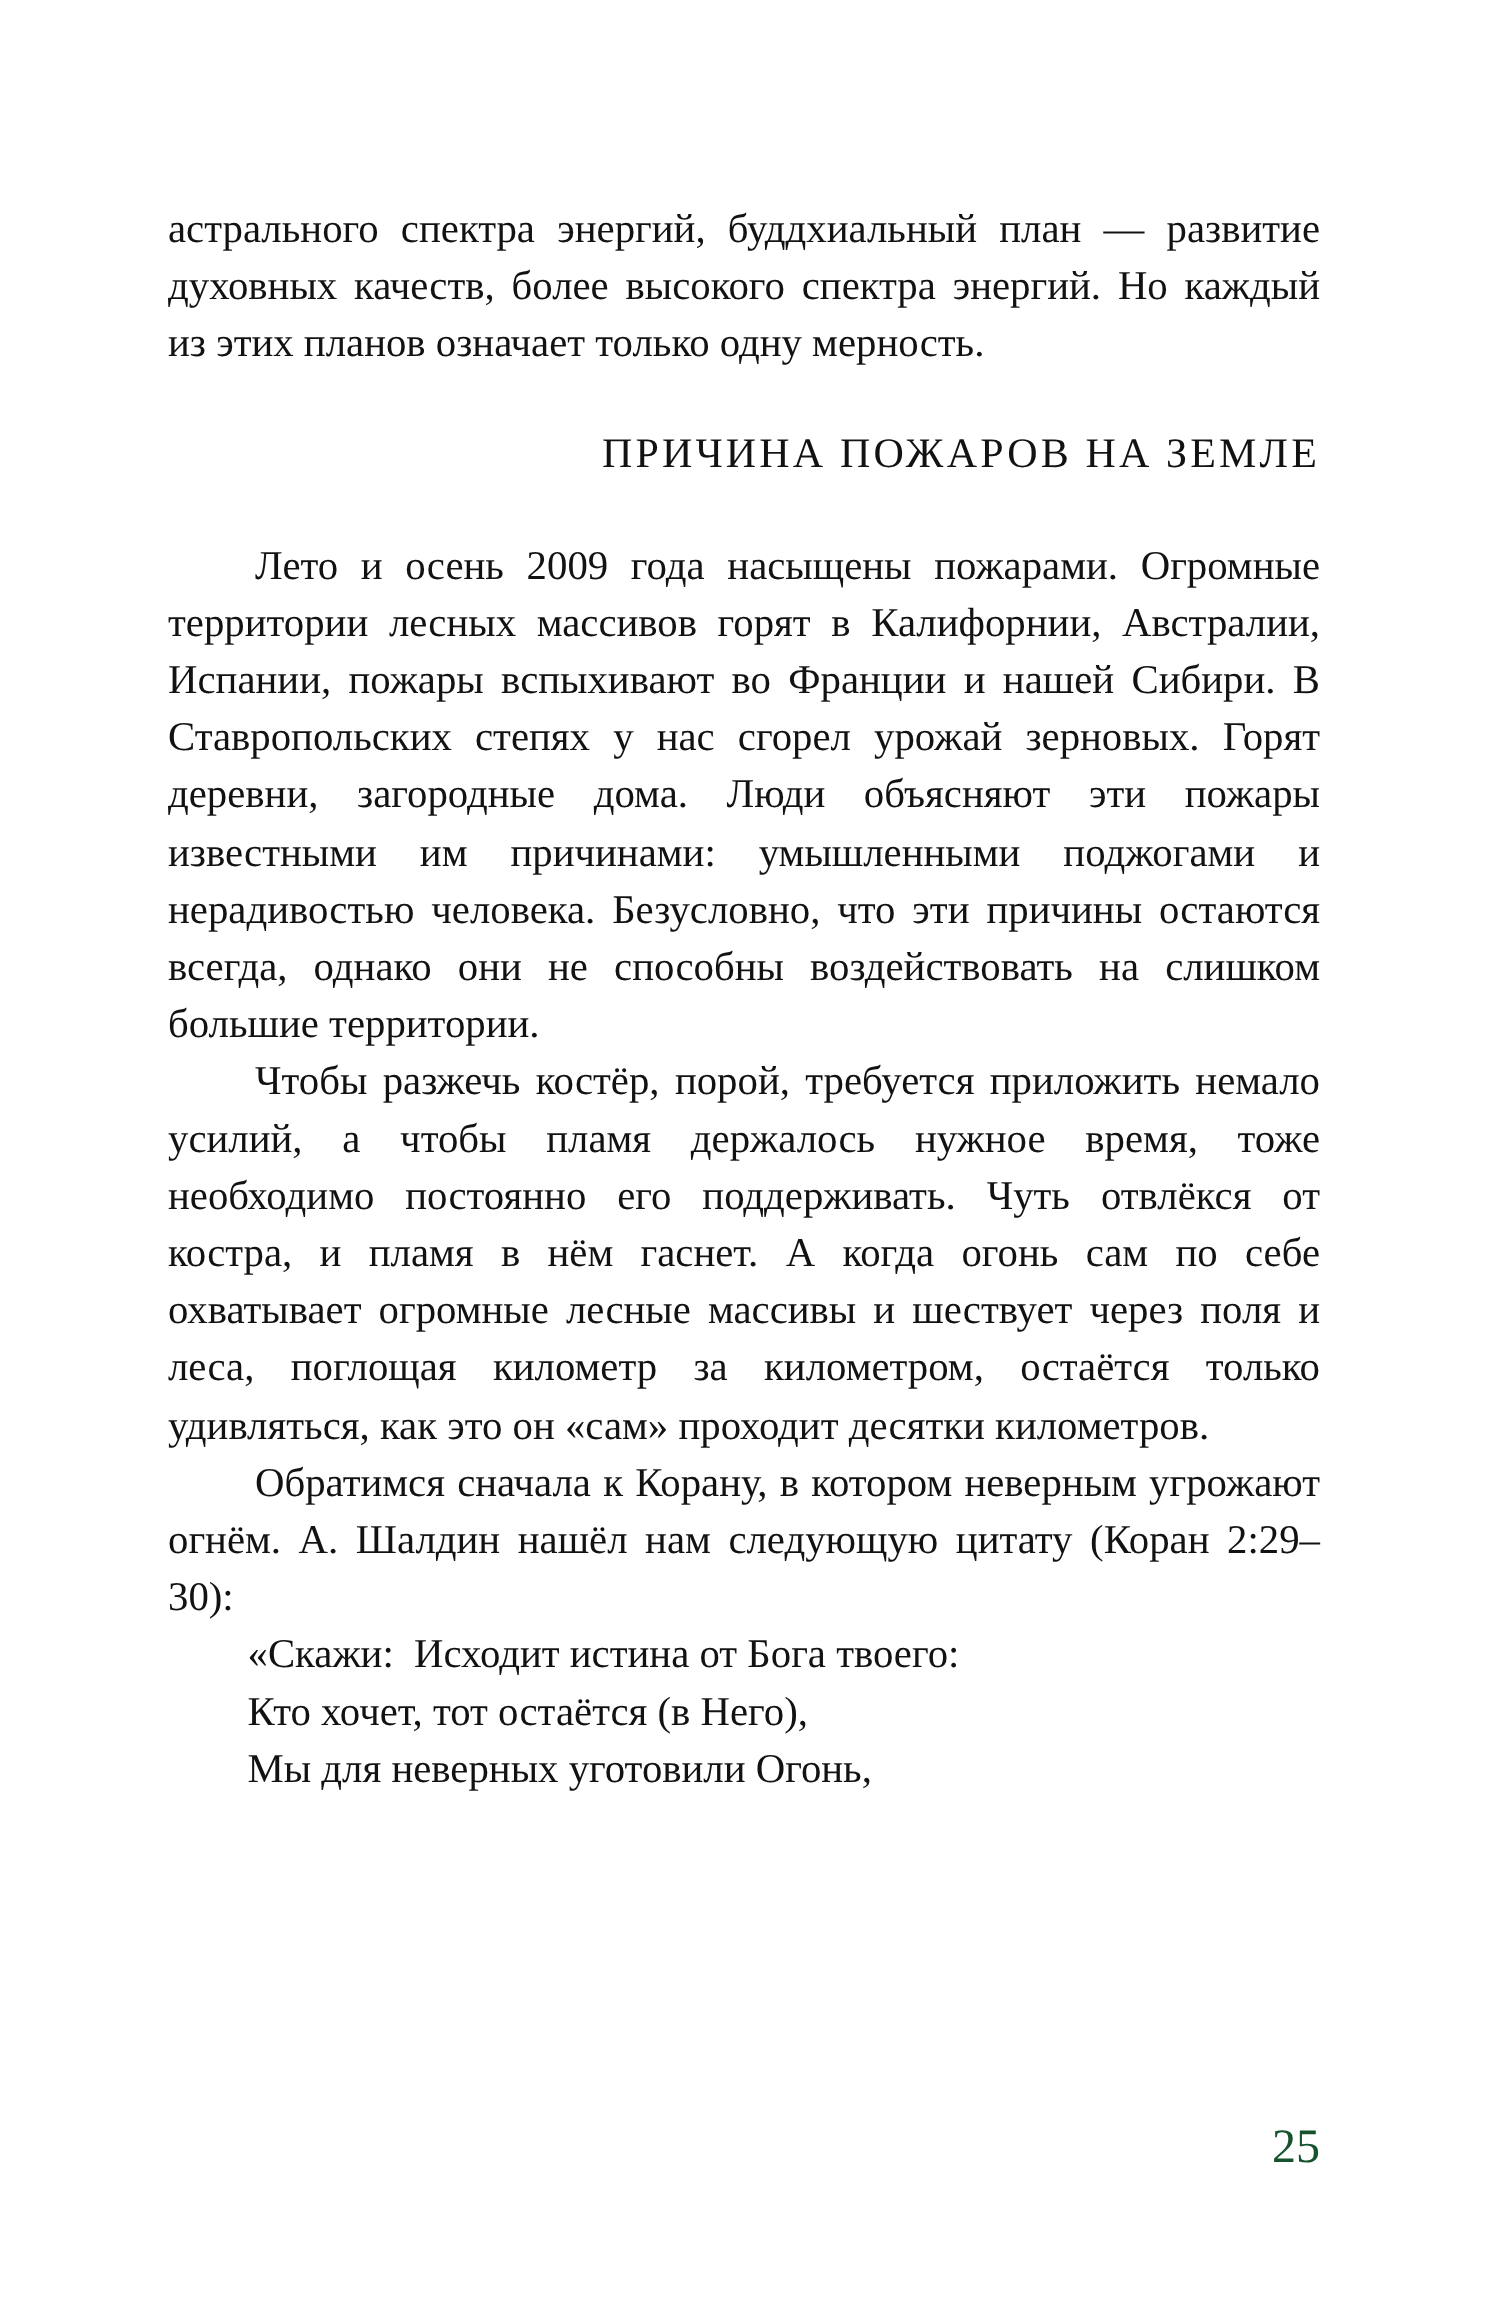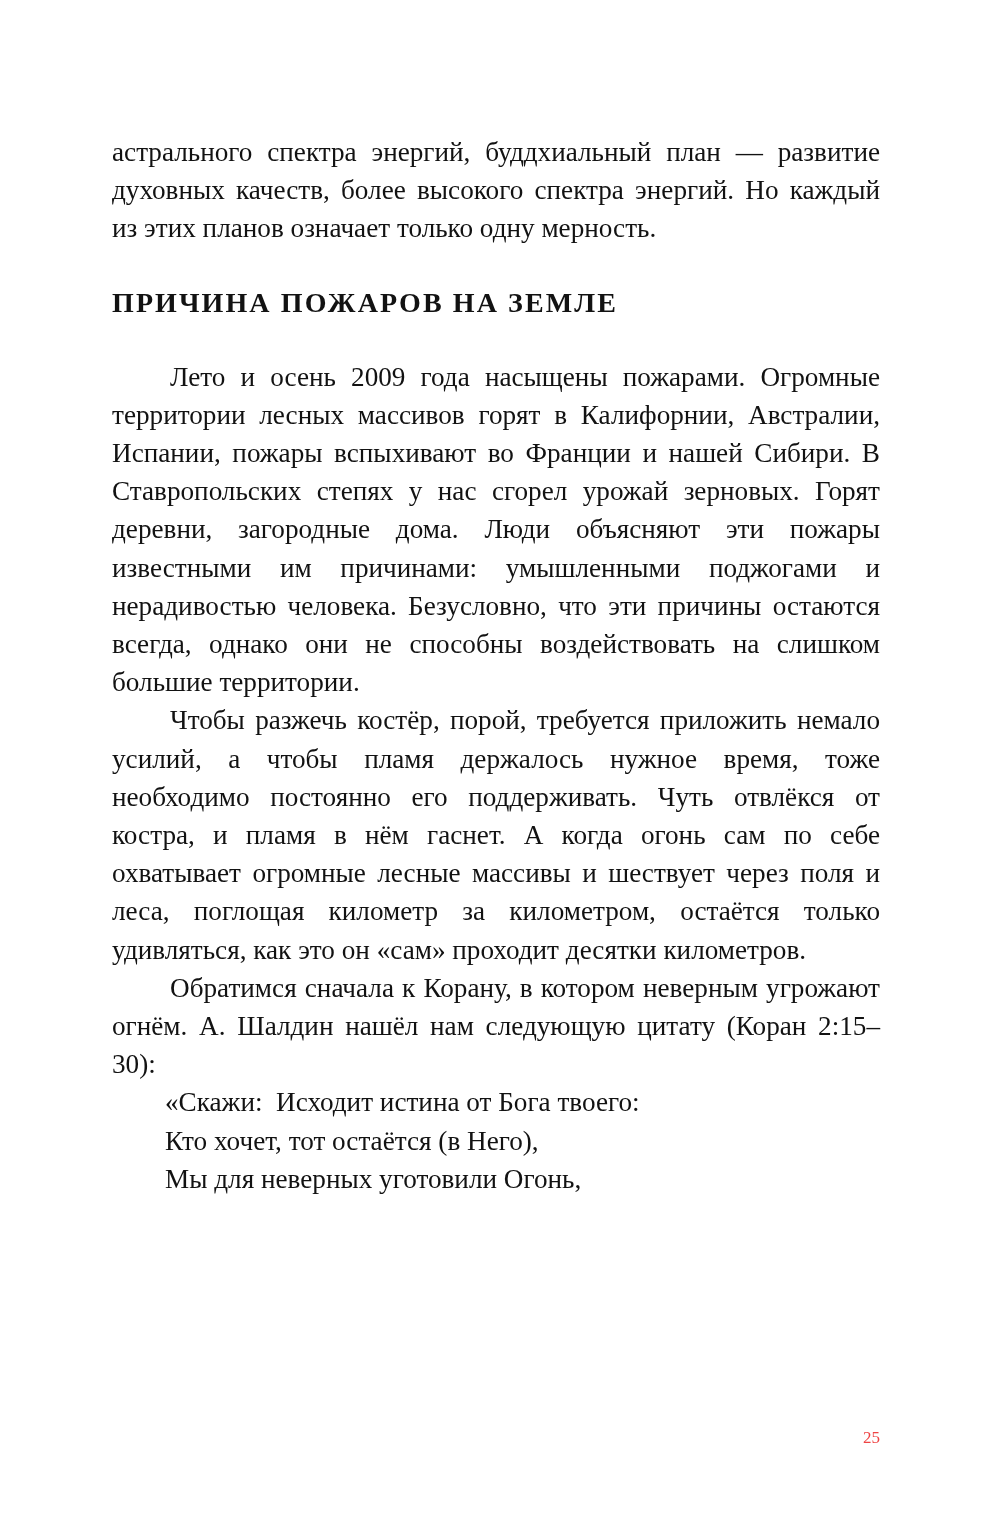--- a/index.html
+++ b/index.html
@@ -37,23 +37,23 @@
     -webkit-hyphens: manual;
   }
 
   p.body-par.no-indent {
     text-indent: 0;
   }
 
   h1.section-heading {
     margin: 0;
     padding: 0;
-    text-align: left;
+    text-align: right;
     font-size: 28px;
-    font-weight: bold;
+    font-weight: normal;
     letter-spacing: 2.1px;
     line-height: 38px;
     text-transform: uppercase;
     font-family: "Liberation Serif", "DejaVu Serif", serif;
   }
 
   .heading-block {
     padding-top: 36px;
     padding-bottom: 36px;
   }
@@ -73,23 +73,23 @@
   }
 
   .quote-line.bold {
     font-weight: normal;
   }
 
   .page-number {
     position: absolute;
     right: 120px;
     bottom: 90px;
-    font-size: 17px;
+    font-size: 32px;
     line-height: 1;
-    color: #ef4444;
+    color: #14532d;
     font-family: "Liberation Serif", "DejaVu Serif", serif;
   }
 </style>
 </head>
 <body>
 
 <div class="page">
 
   <div class="text-column">
 
@@ -97,21 +97,21 @@
 
     <div class="heading-block">
       <h1 class="section-heading">ПРИЧИНА ПОЖАРОВ НА ЗЕМЛЕ</h1>
     </div>
 
     <p class="body-par">Лето и осень 2009 года насыщены пожарами. Огромные территории лесных массивов горят в Калифорнии, Австралии, Испании, пожары вспыхивают во Франции и нашей Сибири. В Ставропольских степях у нас сгорел урожай зерновых. Горят деревни, загородные дома. Люди объясняют эти пожары известными им причинами: умышленными поджогами и нерадивостью человека. Безусловно, что эти причины остаются всегда, однако они не способны воздействовать на слишком большие территории.</p>
 
     <p class="body-par">Чтобы разжечь костёр, порой, требуется приложить немало усилий, а чтобы пламя держалось нужное время, тоже необходимо постоянно его поддерживать. Чуть отвлёкся от костра, и пламя в нём гаснет. А когда огонь сам по себе охватывает огромные лесные массивы и шествует через поля и леса, поглощая километр за километром, остаётся только удивляться, как это он «сам» проходит десятки километров.</p>
 
 
-    <p class="body-par">Обратимся сначала к Корану, в котором неверным угрожают огнём. А. Шалдин нашёл нам следующую цитату (Коран 2:15–30):</p>
+    <p class="body-par">Обратимся сначала к Корану, в котором неверным угрожают огнём. А. Шалдин нашёл нам следующую цитату (Коран 2:29–30):</p>
 
     <div class="quote-block">
       <div class="quote-line">«Скажи:  Исходит истина от Бога твоего:</div>
       <div class="quote-line">Кто хочет, тот остаётся (в Него),</div>
       <div class="quote-line bold">Мы для неверных уготовили Огонь,</div>
     </div>
 
   </div>
 
   <div class="page-number">25</div>

